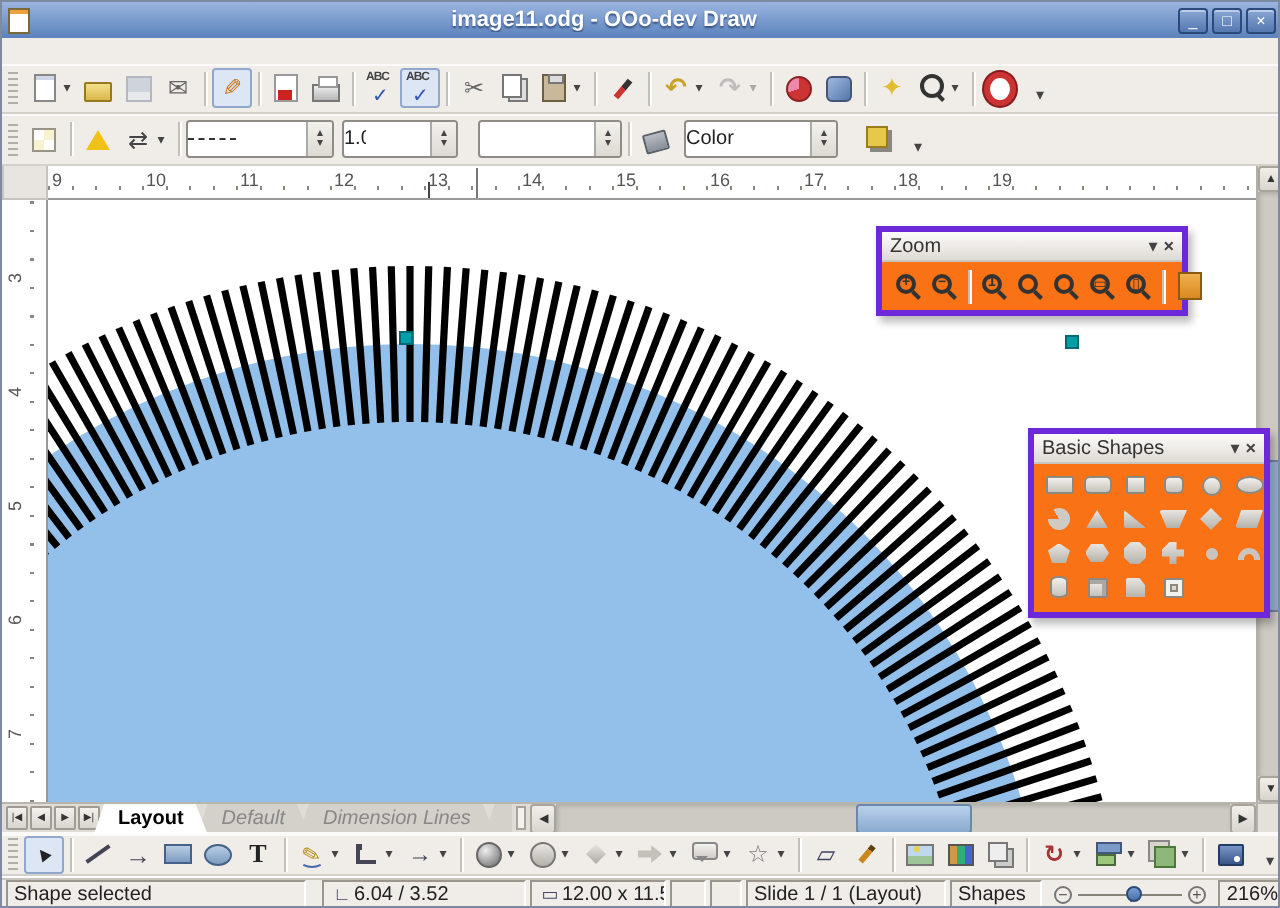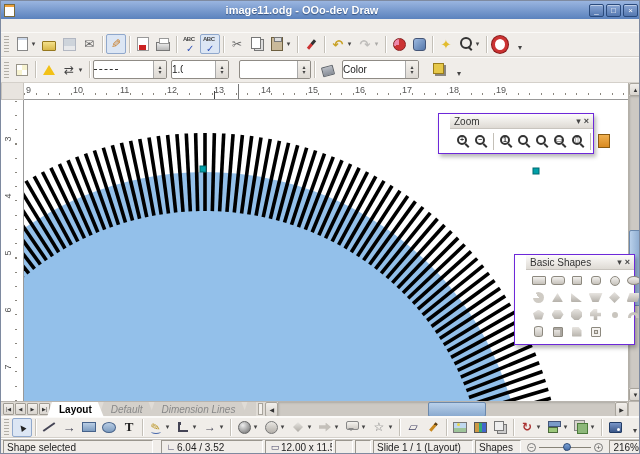--- a/index.html
+++ b/index.html
@@ -151,23 +151,23 @@
   .ic-insert-picture::after{content:"";position:absolute;top:4px;left:5px;width:3px;height:3px;border-radius:50%;background:#e8d44a;}
   .ic-insert-gallery::before{content:"";width:11px;height:9px;border:1px solid #555;background:linear-gradient(90deg,#cc9944 33%,#33aa77 33% 66%,#4466cc 66%);}
   .ic-clone::before{content:"";width:8px;height:8px;background:#eee;border:1px solid #777;box-shadow:3px 3px 0 -1px #ccc,3px 3px 0 0 #777;margin:-3px 0 0 -3px;}
   .ic-rotate::before{content:"↻";font-size:12px;font-weight:bold;color:#aa3333;}
   .ic-alignment::before{content:"";width:11px;height:4px;background:#7a9cc8;border:1px solid #44567a;transform:translateY(-3px);}
   .ic-alignment::after{content:"";position:absolute;bottom:2px;left:2px;width:8px;height:4px;background:#9cc87a;border:1px solid #4a6a3a;}
   .ic-arrange::before{content:"";width:9px;height:9px;background:#8db87a;border:1px solid #4a7a3a;box-shadow:-3px -3px 0 -1px #d8d4ce,-3px -3px 0 0 #888;margin:2px 0 0 2px;}
   .ic-interaction::before{content:"";width:11px;height:9px;background:linear-gradient(#7a96c8,#3a5688);border:1px solid #223c66;border-radius:1px;}
   .ic-interaction::after{content:"";position:absolute;bottom:4px;right:3px;width:3px;height:3px;background:#fff;border-radius:50%;}
   
-  .panel{position:absolute;background:#ffffff;border:1px solid #6d28d9;box-shadow:2px 3px 4px rgba(0,0,0,.28);z-index:5;padding-left:11px;}
+  .panel{position:absolute;background:#f97316;border:3px solid #6d28d9;box-shadow:2px 3px 4px rgba(0,0,0,.28);z-index:5;}
   #zoom-panel{left:437px;top:112px;width:156px;}
-  #shapes-panel{left:513px;top:213px;width:121px;margin-top:40px;}
+  #shapes-panel{left:513px;top:213px;width:121px;}
   .ptitle{height:15px;display:flex;align-items:center;gap:3px;padding:0 4px;
     background:linear-gradient(#fdfcfa,#dedad4);border-bottom:1px solid #c8c4be;}
   .ptxt{flex:1;font-size:10px;color:#333;}
   .pbtn{font-size:9px;color:#444;line-height:9px;}
   .parr::before{content:"▾";} .pclose::before{content:"×";font-weight:bold;}
   .pbody{display:flex;align-items:center;padding:3px 4px;}
   #zoomicons .tbtn{min-width:18px;height:18px;}
   .zm{position:relative;width:10px;height:10px;border:2px solid #333;border-radius:50%;display:flex;align-items:center;
     justify-content:center;font-size:7px;font-weight:bold;color:#333;margin:0 2px 3px 0;}
   .zm::after{content:"";position:absolute;width:2px;height:5px;background:#333;bottom:-5px;right:-3px;transform:rotate(-45deg);}

